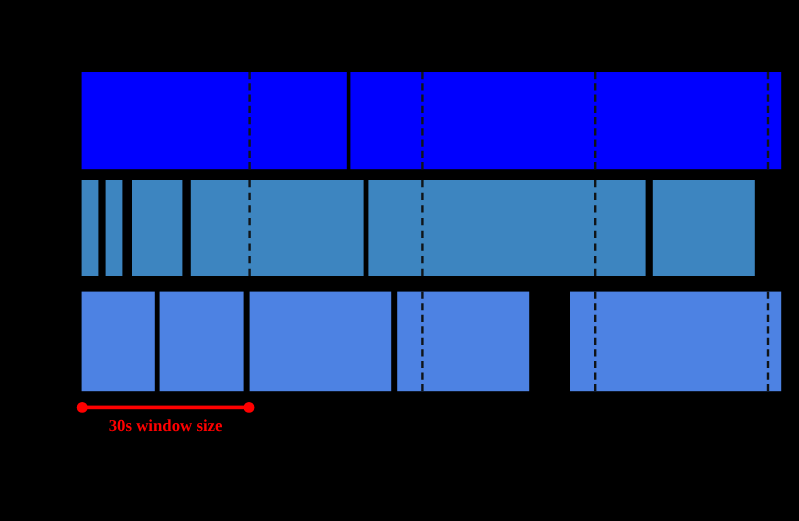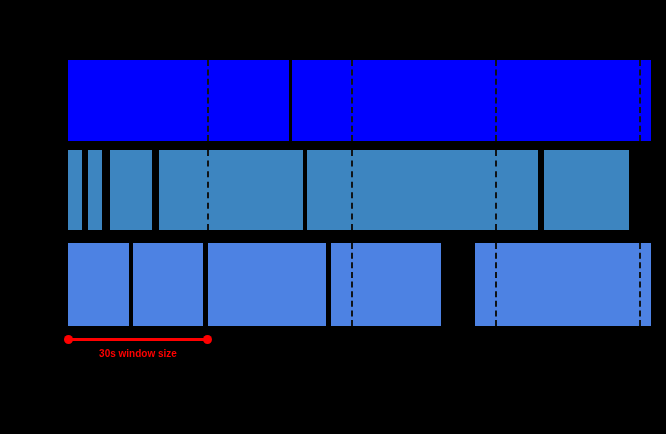--- a/index.html
+++ b/index.html
@@ -59,22 +59,22 @@
     height: 9px;
     border-radius: 50%;
     background: #ff0000;
     top: -6px;
   }
   .window-marker .cap.left  { left: -4px; }
   .window-marker .cap.right { right: -4px; }
   .window-label {
     position: absolute;
     color: #ff0000;
-    font-size: 10px;
-    font-family: Liberation Sans, sans-serif;
+    font-size: 14px;
+    font-family: Liberation Serif, serif;
     font-weight: bold;
     white-space: nowrap;
     text-align: center;
   }
 </style>
 </head>
 <body>
 
 <div id="figure">
   <div class="plot-area" id="plot-area">

